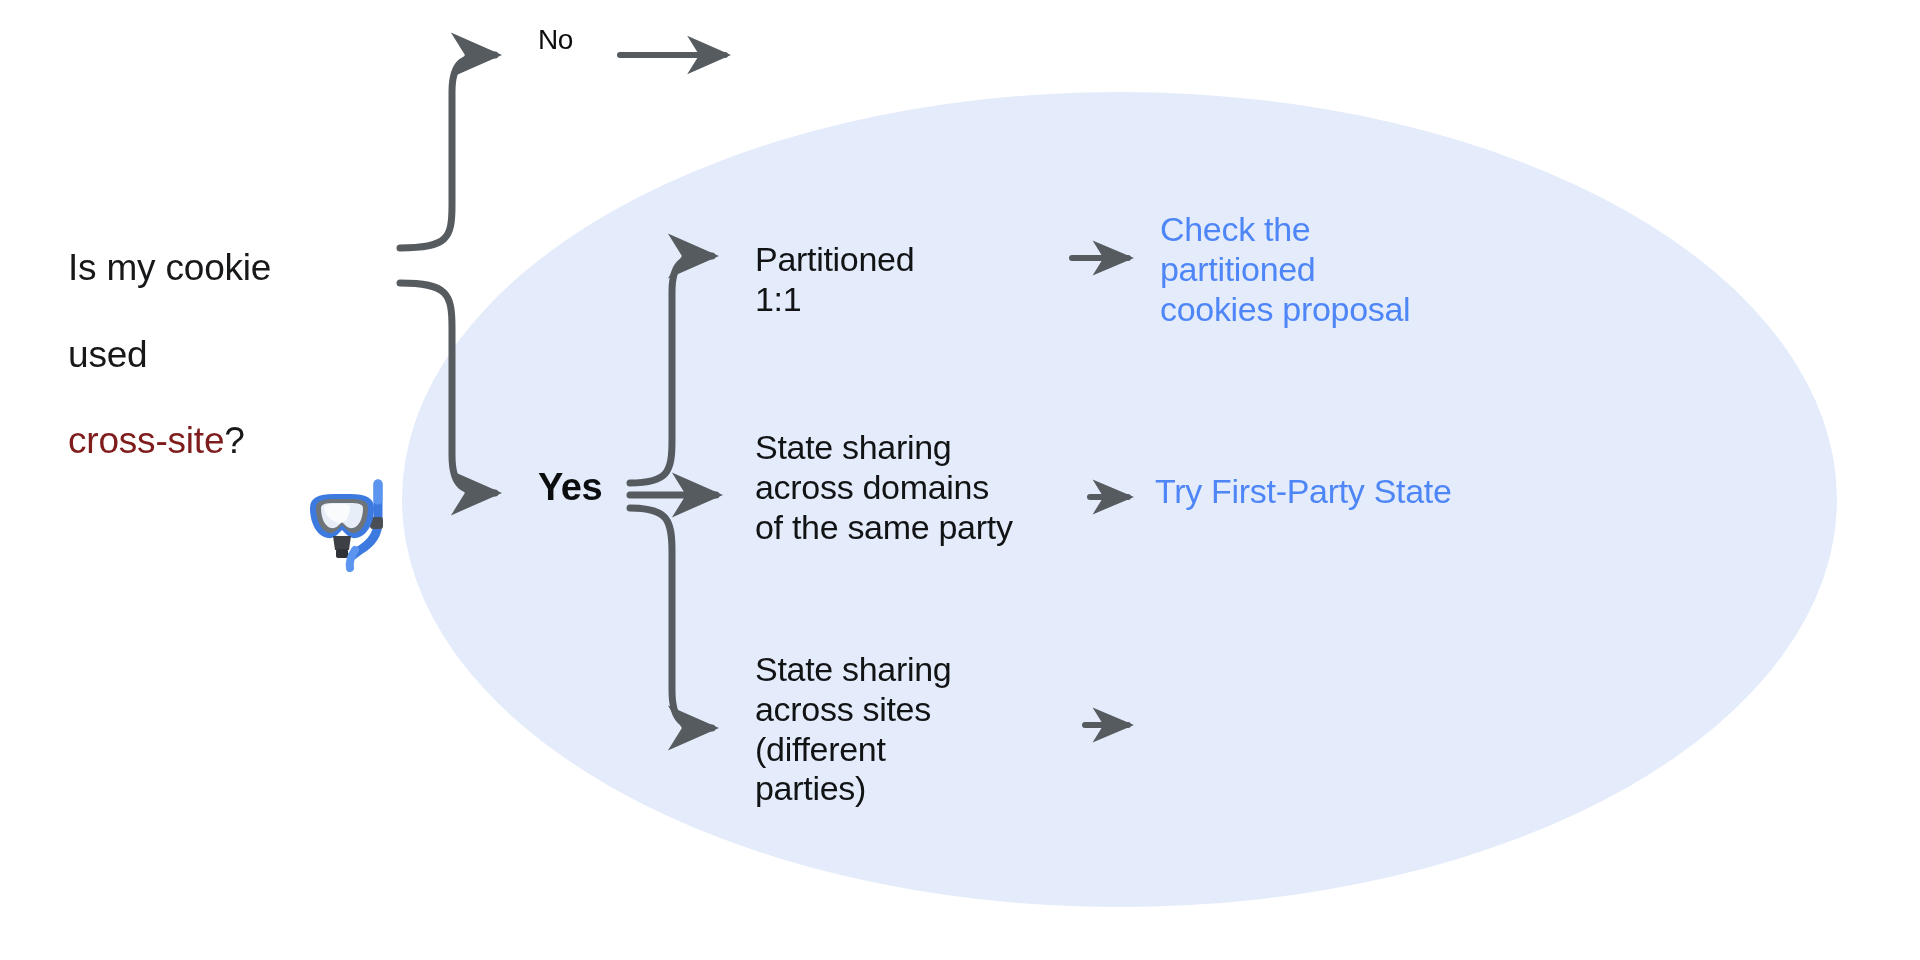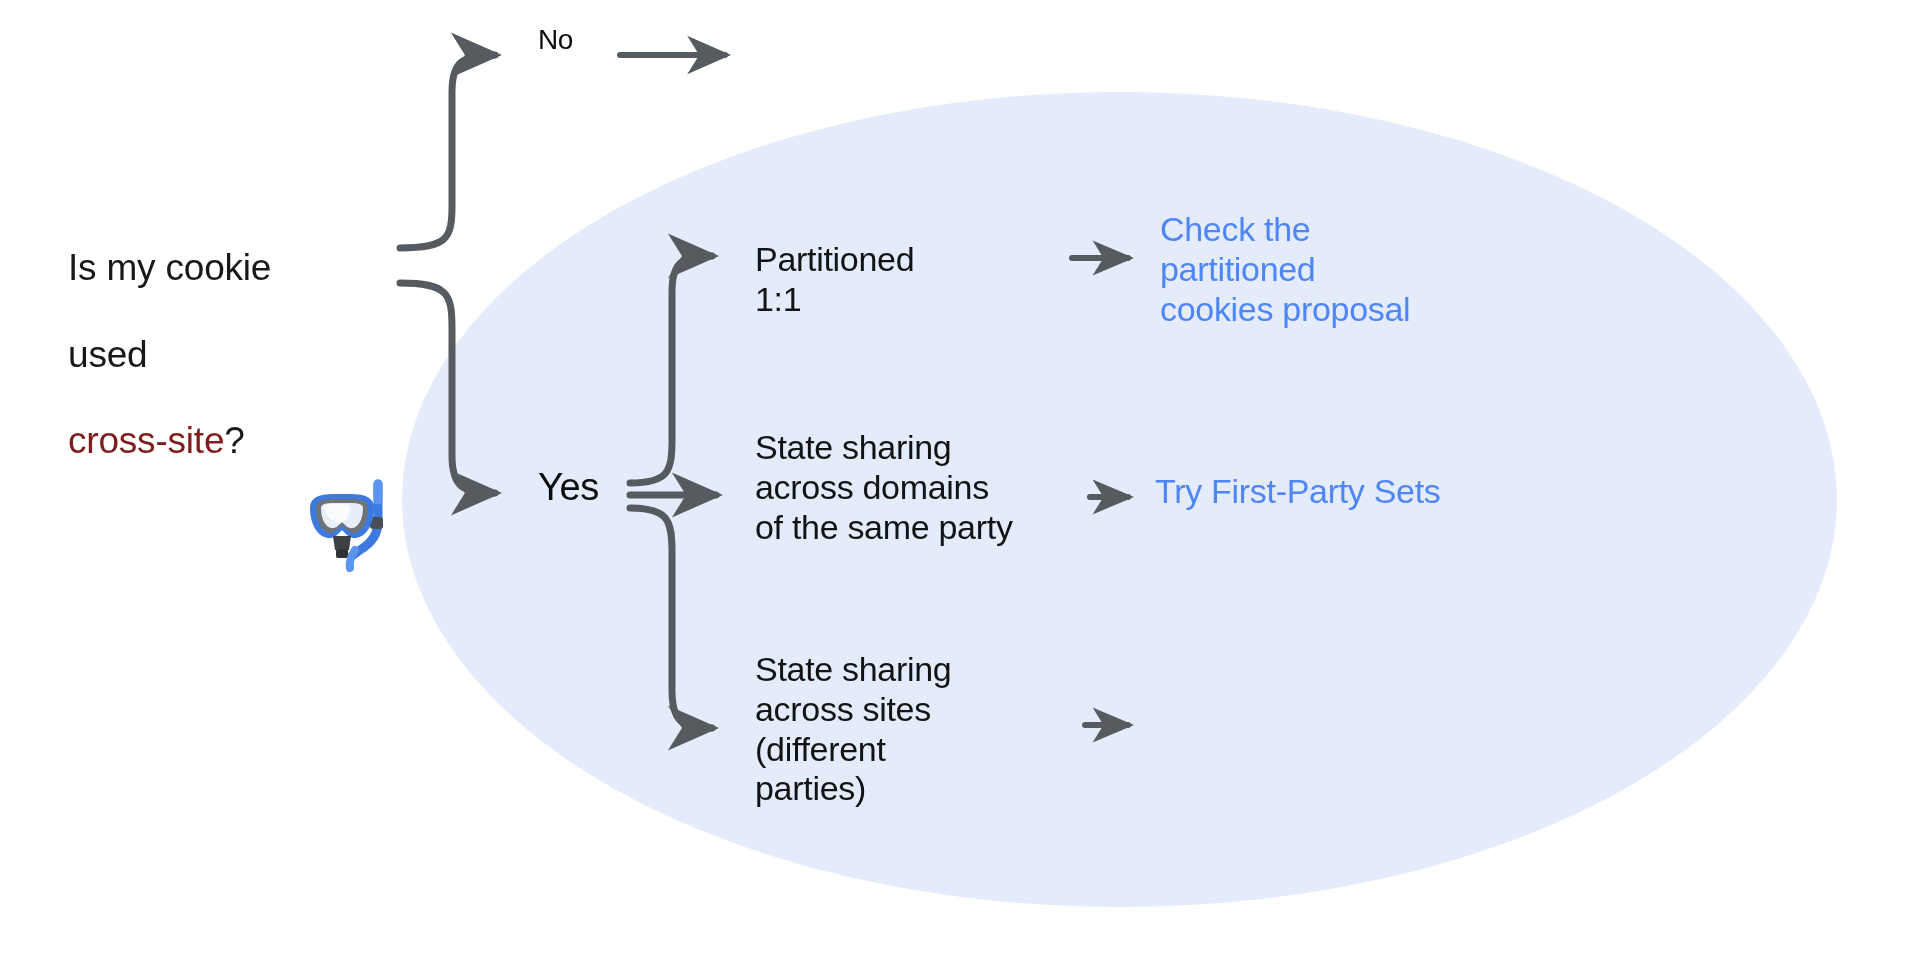--- a/index.html
+++ b/index.html
@@ -66,21 +66,21 @@
     font-size: 28px;
     font-weight: 400;
     color: #0c0d0e;
     letter-spacing: -0.4px;
   }
 
   .label-yes {
     left: 538px;
     top: 465px;
     font-size: 38px;
-    font-weight: 400;
+    font-weight: 700;
     color: #0c0d0e;
     letter-spacing: -0.4px;
   }
 
   .link-text {
     color: #4e86f7;
     font-size: 34px;
     font-weight: 400;
     letter-spacing: -0.3px;
   }
@@ -161,21 +161,21 @@
 
   <div class="node plain-text n-part">Partitioned
 1:1</div>
   <div class="node link-text n-partlink">Check the
 partitioned
 cookies proposal</div>
 
   <div class="node plain-text n-dom">State sharing
 across domains
 of the same party</div>
-  <div class="node link-text n-fps">Try First-Party Sets</div>
+  <div class="node link-text n-fps">Try First-Party State</div>
 
   <div class="node plain-text n-sites">State sharing
 across sites
 (different
 parties)</div>
 
   <svg class="mask-emoji" viewBox="0 0 110 110" xmlns="http://www.w3.org/2000/svg">
 
     <path d="M78,14 L78,52 C78,66 70,74 60,80 L52,86" fill="none" stroke="#3d7ae0" stroke-width="9" stroke-linecap="round"></path>
     <path d="M78,14 L78,30" fill="none" stroke="#5b95ef" stroke-width="9" stroke-linecap="round"></path>

